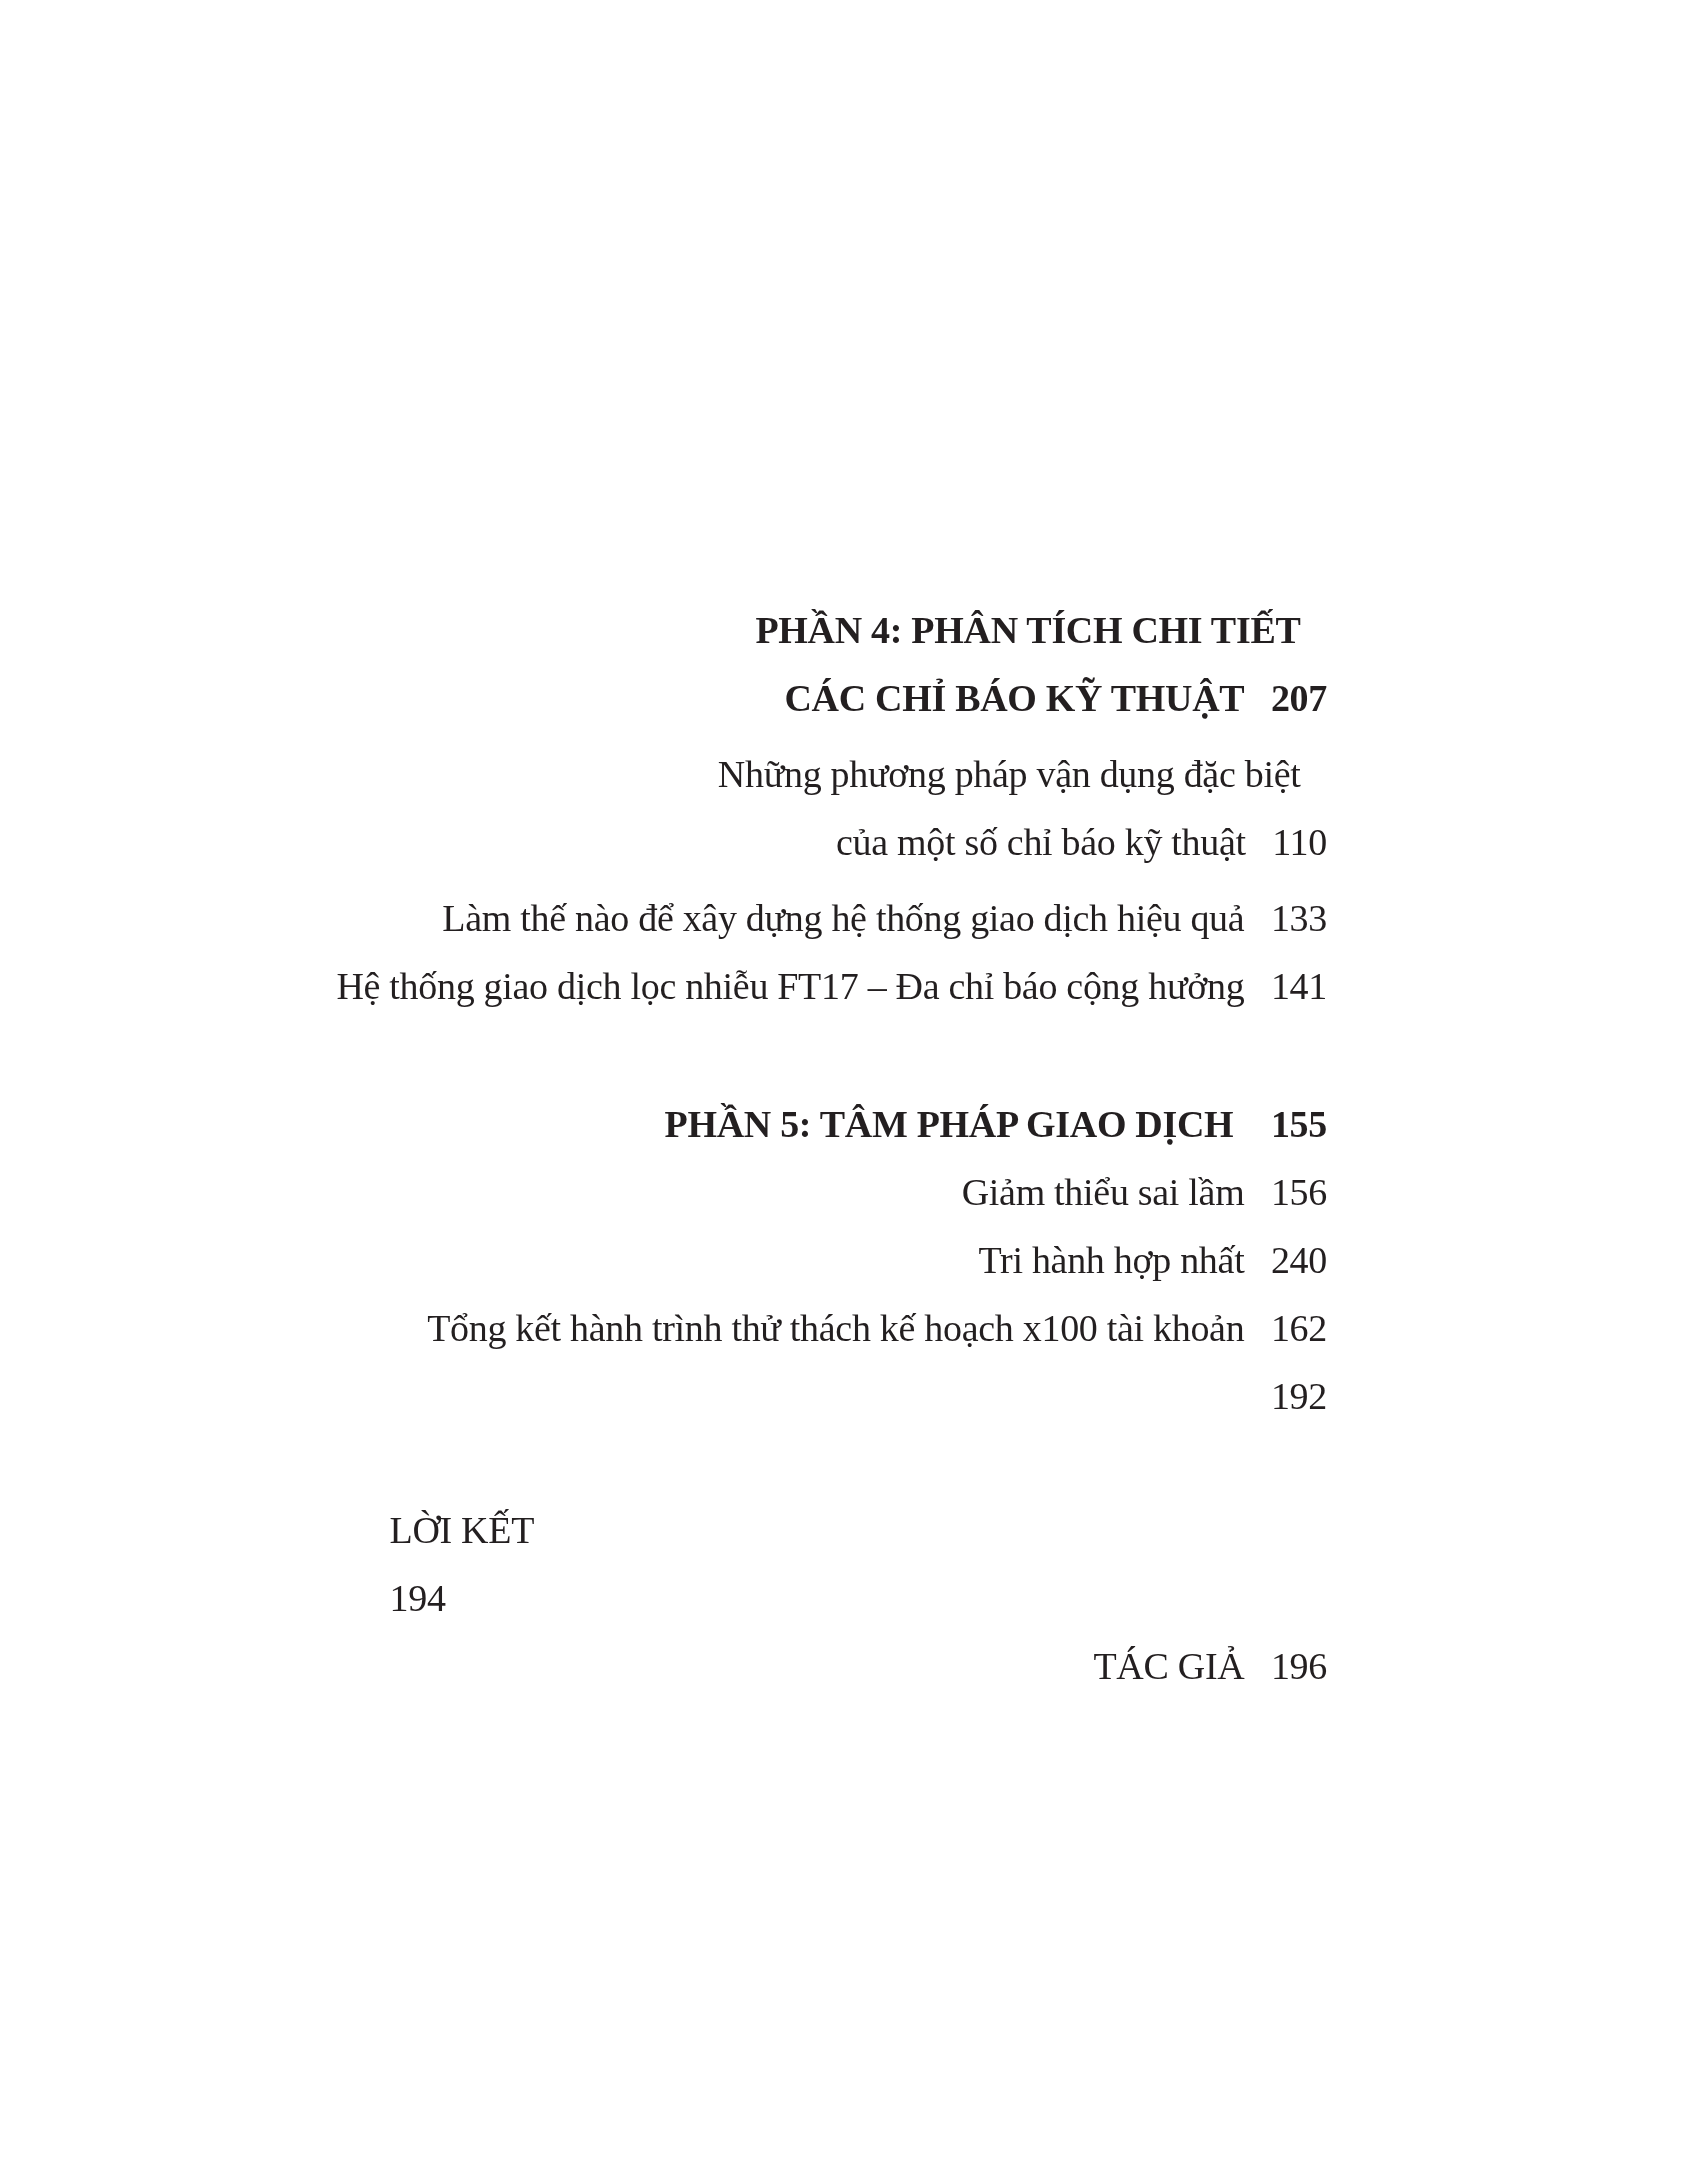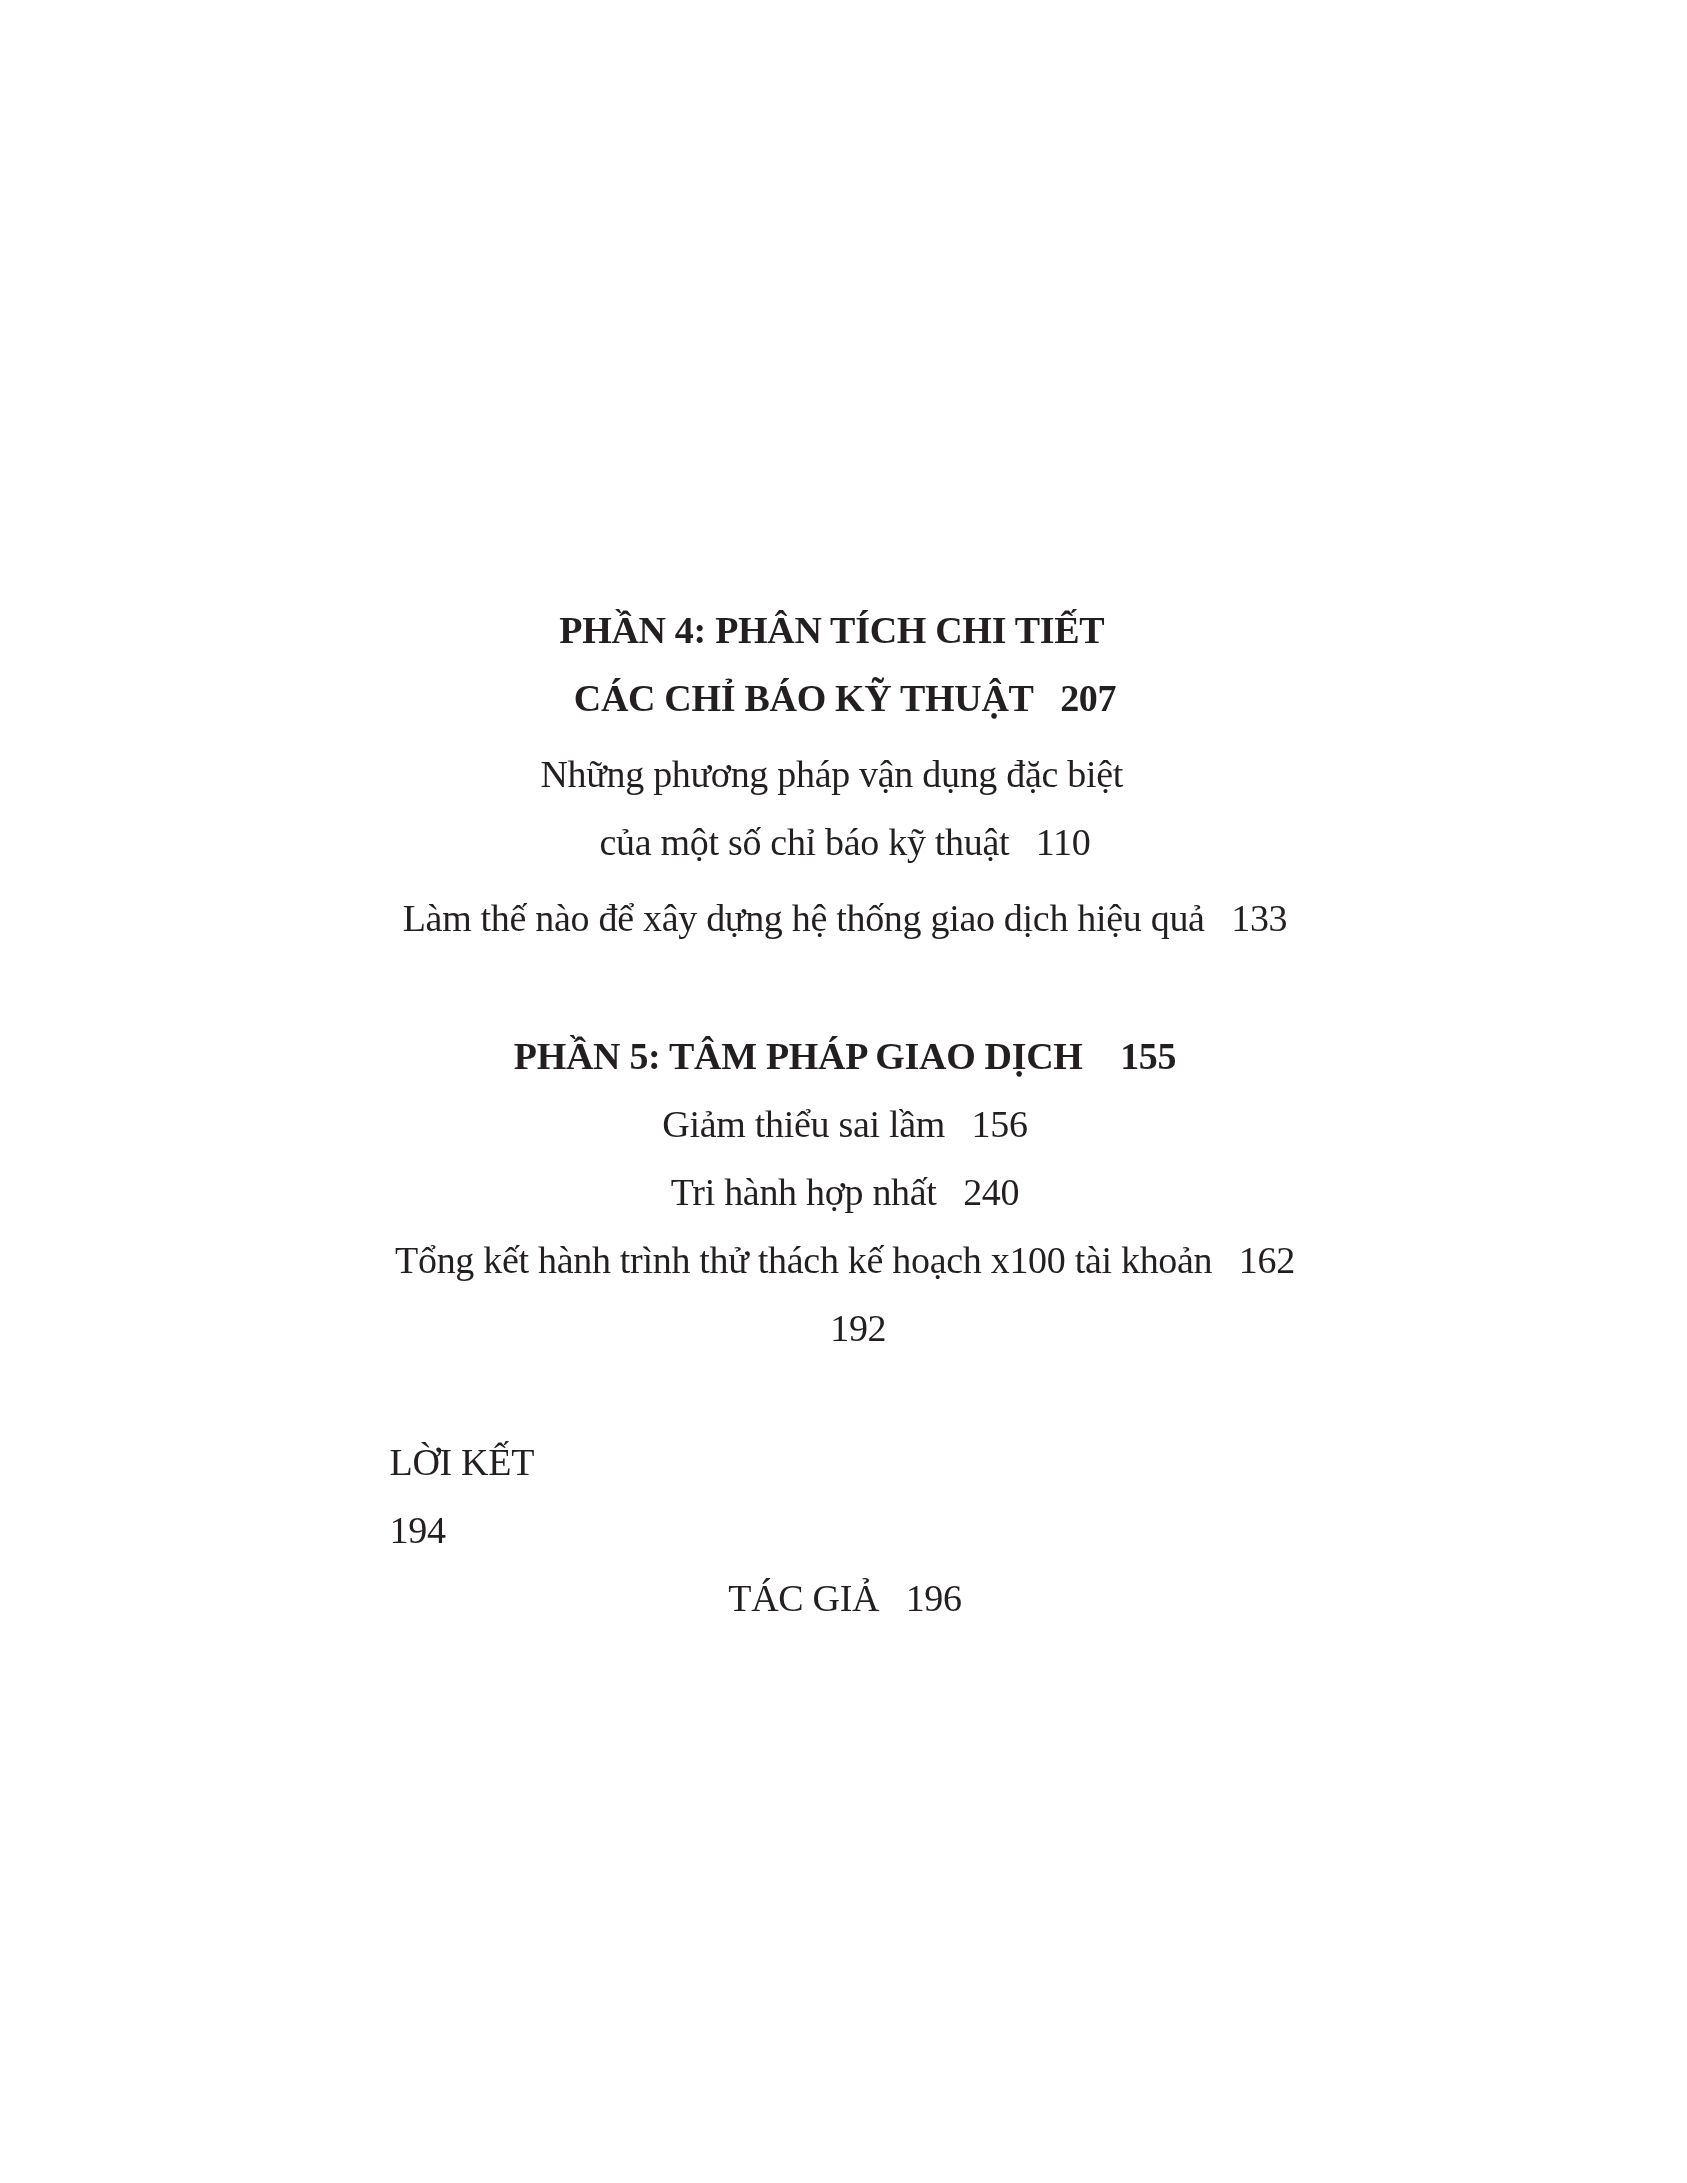--- a/index.html
+++ b/index.html
@@ -16,21 +16,21 @@
     overflow: hidden;
   }
   .toc {
     position: absolute;
     left: 363px;
     top: 596px;
     width: 964px;
   }
   .toc-row {
     display: flex;
-    justify-content: center;
+    justify-content: flex-end;
     align-items: baseline;
     font-size: 38px;
     line-height: 68px;
     letter-spacing: -0.3px;
     white-space: nowrap;
   }
   .toc-row .label {
     flex: 0 1 auto;
     overflow: visible;
   }
@@ -70,20 +70,24 @@
   <div class="toc-row">
     <span class="label">của một số chỉ báo kỹ thuật</span>
     <span class="pageno">110</span>
   </div>
 
   <div class="toc-row gap-entry">
     <span class="label">Làm thế nào để xây dựng hệ thống giao dịch hiệu quả</span>
     <span class="pageno">133</span>
   </div>
 
+  <div class="toc-row">
+    <span class="label">Hệ thống giao dịch lọc nhiễu FT17 – Đa chỉ báo cộng hưởng</span>
+    <span class="pageno">141</span>
+  </div>
 
   <div class="toc-row bold gap-section">
     <span class="label">PHẦN 5: TÂM PHÁP GIAO DỊCH</span>
     <span class="pageno">155</span>
   </div>
 
   <div class="toc-row">
     <span class="label">Giảm thiểu sai lầm</span>
     <span class="pageno">156</span>
   </div>

